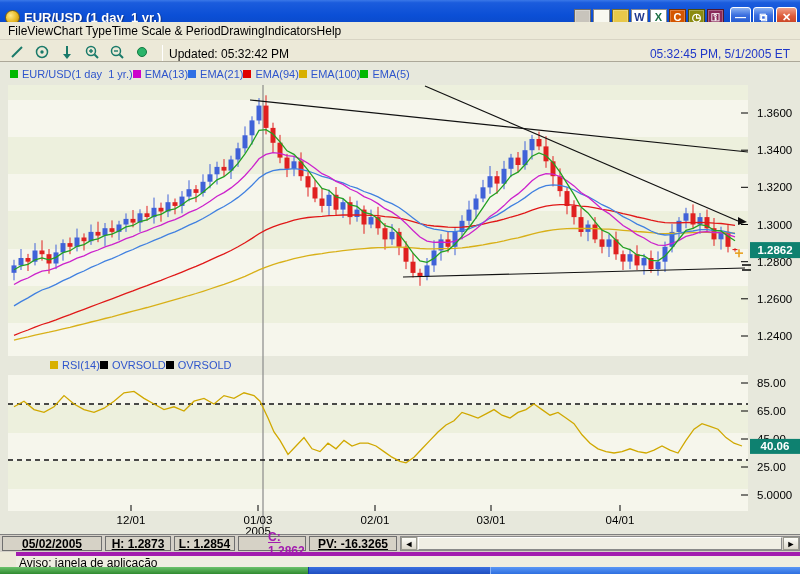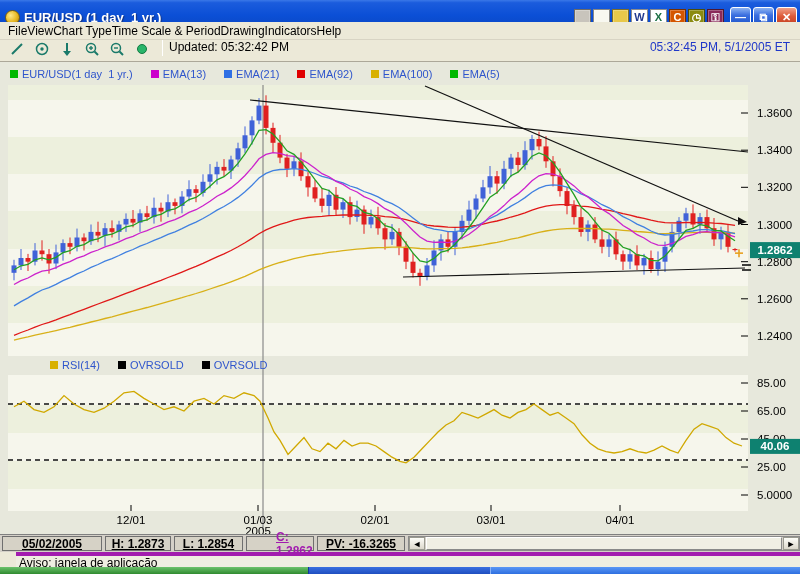--- a/index.html
+++ b/index.html
@@ -24,31 +24,31 @@
   .winbtn.close{background:linear-gradient(180deg,#f0a088 0%,#dd5b3a 45%,#c03a1d 100%);}
 
   
   .menubar{position:absolute;top:22px;left:0;width:800px;height:18px;background:#ece9d8;
     display:flex;align-items:center;padding:0 8px;font-size:12px;color:#000;
     border-bottom:1px solid #d8d4c4;}
   .menu-item{white-space:nowrap;}
 
   
   .toolbar{position:absolute;top:40px;left:0;width:800px;height:22px;background:#ece9d8;
-    display:flex;align-items:flex-start;padding:0 6px;border-bottom:1px solid #aca899;}
+    display:flex;align-items:flex-end;padding:0 6px;border-bottom:1px solid #aca899;}
   .tool{width:22px;height:18px;display:flex;align-items:center;justify-content:center;margin-right:3px;}
   .tool svg{display:block;}
   .tsep{width:1px;height:16px;background:#aca899;border-right:1px solid #fff;margin:0 6px;}
   .updated{font-size:12px;color:#000;}
   .clock{margin-left:auto;font-size:12px;font-weight:normal;color:#2038c8;padding-right:4px;}
 
   
   .chartwrap{position:absolute;top:62px;left:0;width:800px;height:472px;background:#e7e8dc;}
   .chartwrap svg{position:absolute;top:0;left:0;}
-  .legend{position:absolute;left:10px;display:flex;align-items:center;gap:18px;z-index:3;font-size:11px;color:#2f55cc;}
+  .legend{position:absolute;left:10px;display:flex;align-items:center;z-index:3;font-size:11px;color:#2f55cc;}
   .legend.main{top:6px;}
   .legend.rsi{top:297px;margin-left:40px;}
   .leg{display:flex;align-items:center;gap:4px;white-space:pre;}
   .sq{width:8px;height:8px;display:inline-block;}
 
   
   .statusrow{position:absolute;top:534px;left:0;width:800px;height:18px;background:#d4d0c8;
     border-top:1px solid #808080;display:flex;align-items:stretch;padding:1px 0 1px 2px;}
   .sfield{border:1px solid #6f6f6f;background:#d6d2c6;font-size:12px;font-weight:bold;color:#000;
     display:flex;align-items:center;justify-content:center;margin-right:3px;text-decoration:underline;}
@@ -436,35 +436,35 @@
           <line x1="491" y1="505" x2="491" y2="511" stroke="#000"></line>
           <text x="491" y="524">03/01</text>
           <line x1="620" y1="505" x2="620" y2="511" stroke="#000"></line>
           <text x="620" y="524">04/01</text>
         </g>
       </svg>
     <div class="legend main" id="legend-main">
         <span class="leg"><span class="sq" style="background: rgb(0, 184, 0);"></span><span>EUR/USD(1 day  1 yr.)</span></span>
         <span class="leg"><span class="sq" style="background: rgb(204, 0, 204);"></span><span>EMA(13)</span></span>
         <span class="leg"><span class="sq" style="background: rgb(47, 111, 228);"></span><span>EMA(21)</span></span>
-        <span class="leg"><span class="sq" style="background: rgb(224, 0, 0);"></span><span>EMA(92)</span></span>
+        <span class="leg"><span class="sq" style="background: rgb(224, 0, 0);"></span><span>EMA(94)</span></span>
         <span class="leg"><span class="sq" style="background: rgb(216, 176, 0);"></span><span>EMA(100)</span></span>
         <span class="leg"><span class="sq" style="background: rgb(0, 184, 0);"></span><span>EMA(5)</span></span>
       </div>
     <div class="legend rsi" id="legend-rsi">
         <span class="leg"><span class="sq" style="background: rgb(216, 176, 0);"></span><span>RSI(14)</span></span>
         <span class="leg"><span class="sq" style="background: rgb(0, 0, 0);"></span><span>OVRSOLD</span></span>
         <span class="leg"><span class="sq" style="background: rgb(0, 0, 0);"></span><span>OVRSOLD</span></span>
       </div>
   </div>
 
   <div class="statusrow">
     <div class="sfield" style="width:100px">05/02/2005</div>
     <div class="sfield" style="width:66px">H: 1.2873</div>
-    <div class="sfield" style="width:69px">L: 1.2854</div>
+    <div class="sfield" style="width:61px">L: 1.2854</div>
     <div class="sfield red" style="width:68px">C: 1.2862</div>
     <div class="sfield" style="width:88px">PV: -16.3265</div>
     <div class="hsb">
       <div class="hsb-btn">◄</div>
       <div class="hsb-thumb"></div>
       <div class="hsb-btn">►</div>
     </div>
   </div>
 
   <div class="msgbar">Aviso: janela de aplicação</div>

